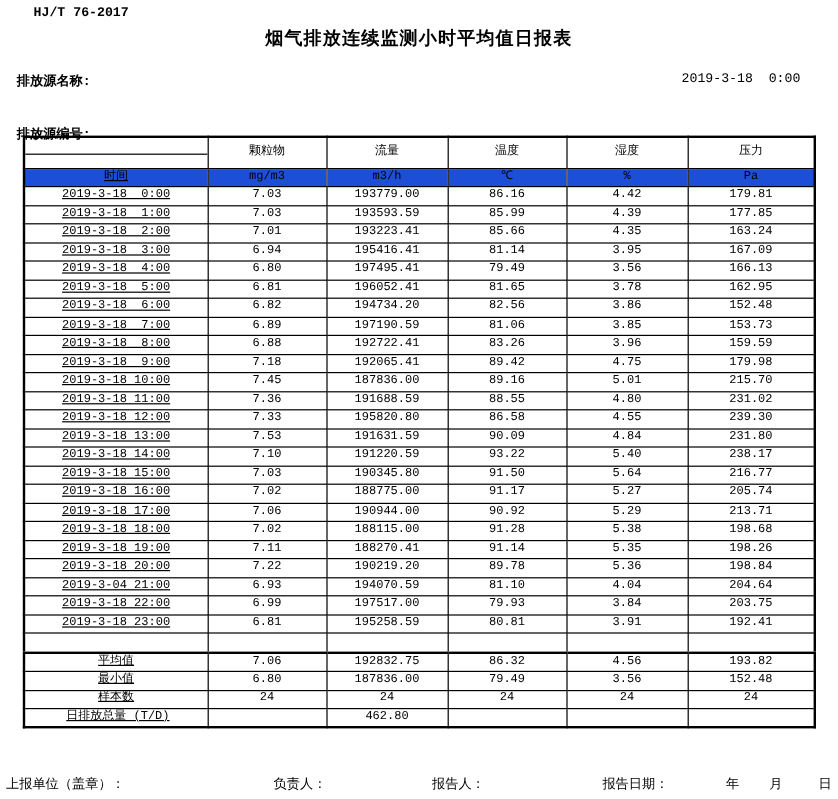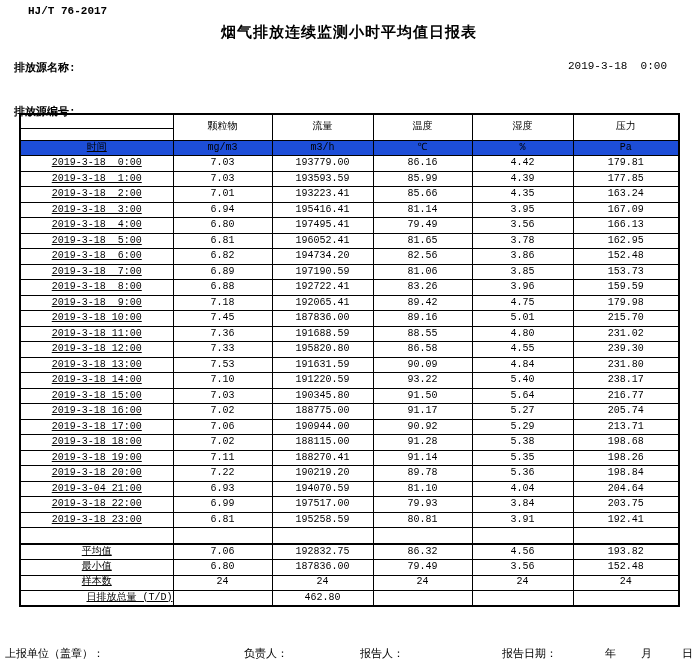--- a/index.html
+++ b/index.html
@@ -21,27 +21,27 @@
   .split-top{height:13px;border-bottom:1px solid #000;}
   .unit-row td{height:14px;background:#1d4ed8;}
   .time-head{text-decoration:underline;}
   .data-row td{height:14.5px;}
   .time-col{text-decoration:underline;}
   .flow{font-size:11.5px;}
   .empty-row td{height:15px;}
   .summary-row td{height:14.3px;}
   tr.summary-first td{border-top:2px solid #000;}
   .sum-label{text-decoration:underline;}
-  .sum-label.left{text-align:right;padding-left:3px;}
+  .sum-label.left{text-align:center;padding-left:3px;}
 
   .foot-note{position:absolute;left:5px;top:628px;font-size:11px;}
   .foot-line{position:absolute;left:0;top:646px;width:698px;height:16px;font-size:11px;}
   .foot-line span{position:absolute;white-space:pre;}
   .fl-unit{left:5px;}
-  .fl-resp{left:244px;}
+  .fl-resp{left:228px;}
   .fl-reporter{left:360px;}
   .fl-date{left:502px;}
   .fl-year{left:605px;}
   .fl-month{left:641px;}
   .fl-day{left:682px;}
 </style>
 </head>
 <body>
 
 <div class="page">

